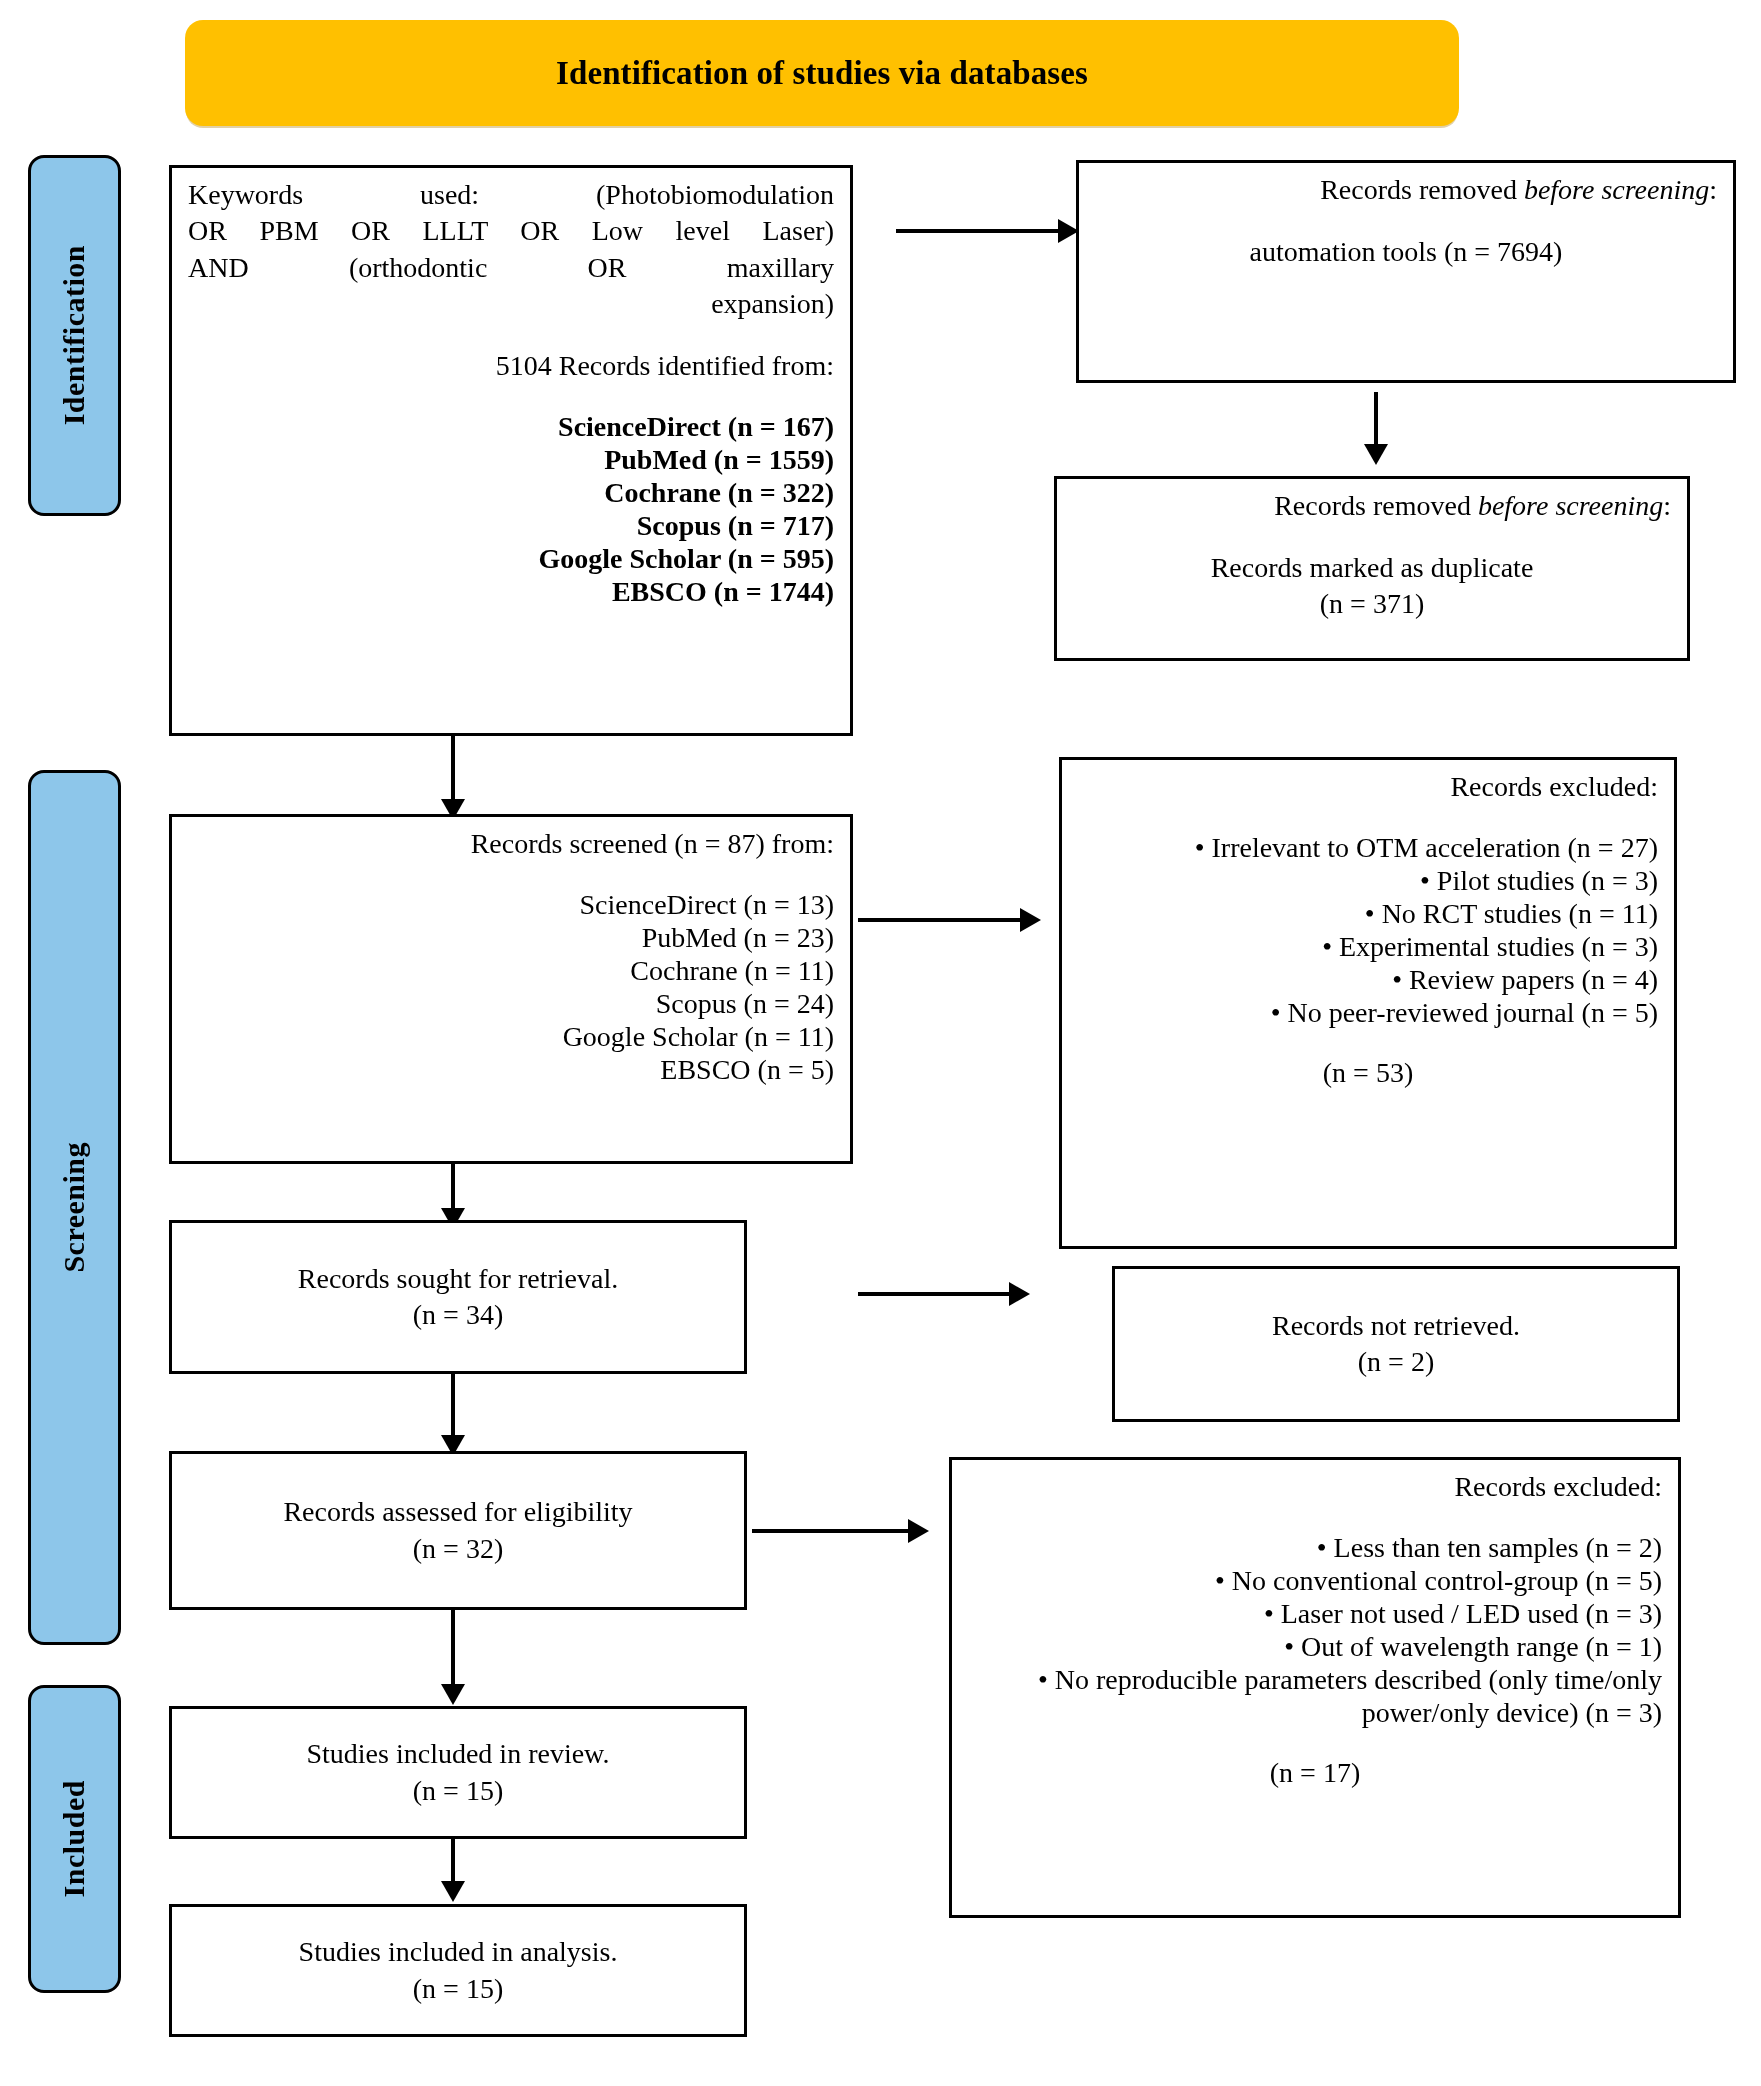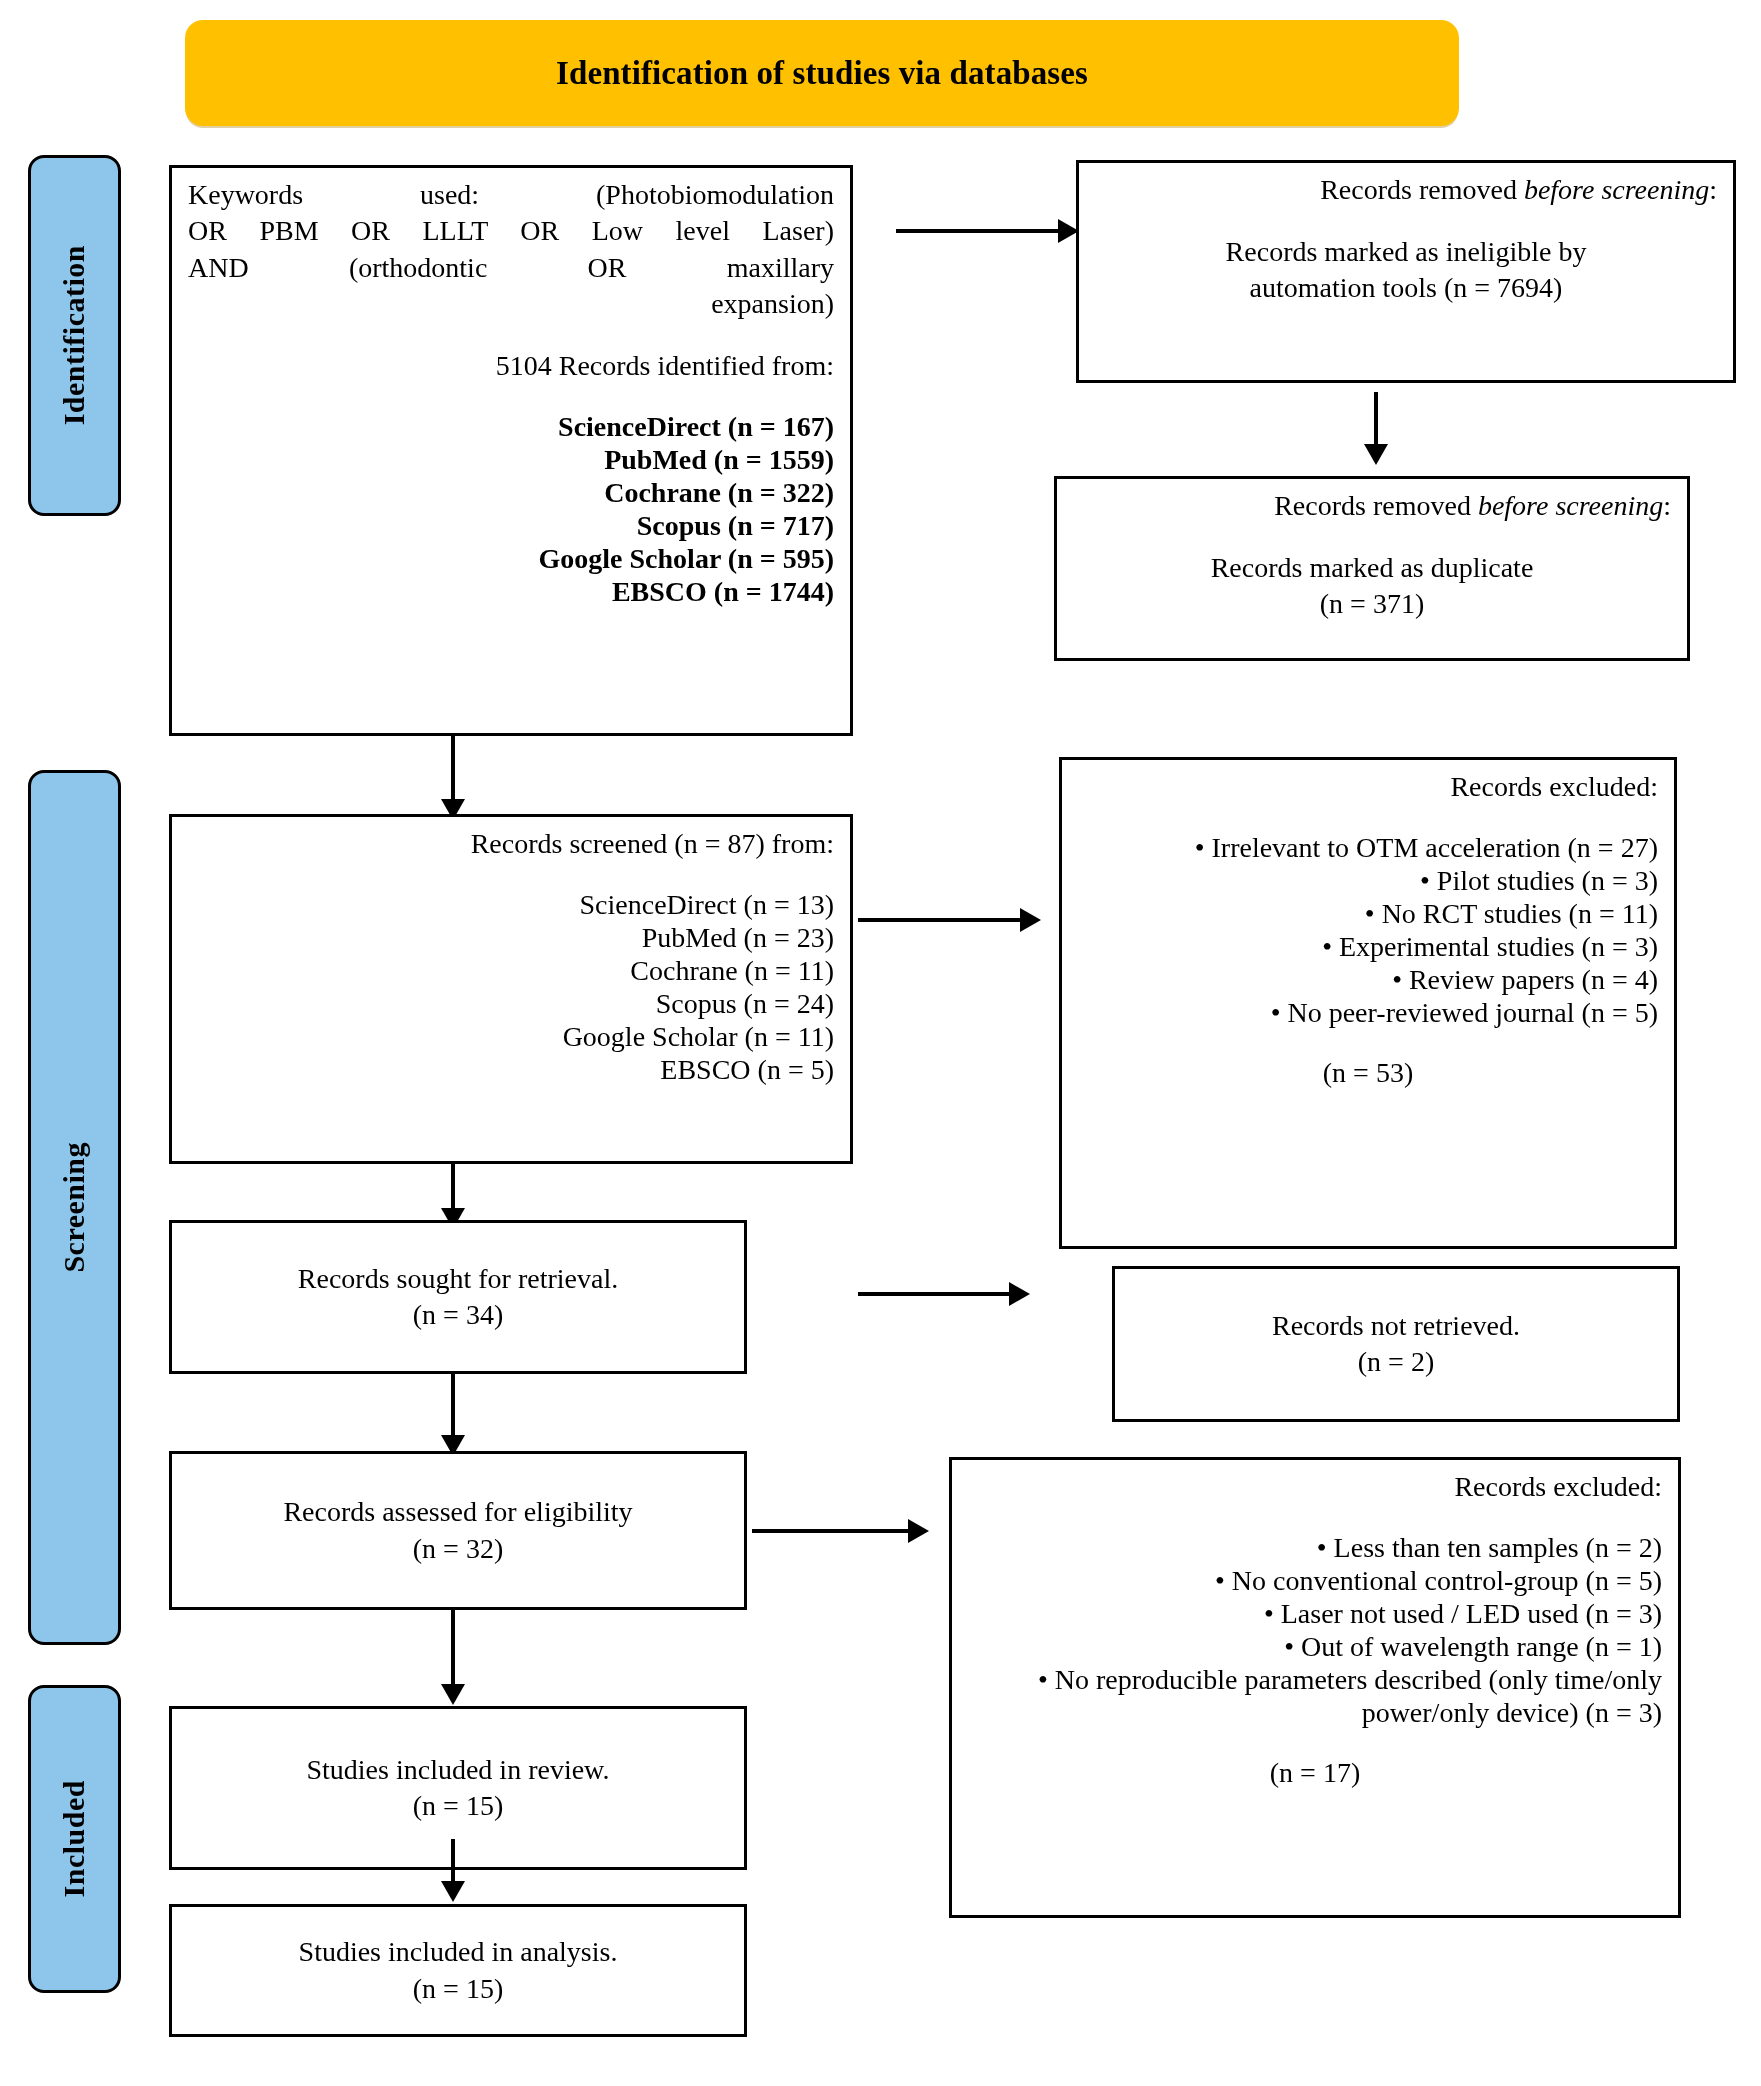--- a/index.html
+++ b/index.html
@@ -133,21 +133,20 @@
   </div>
 
   <div class="h-line" style="left:896px;top:229px;width:164px;"></div>
   <div class="arrow-r" style="left:1058px;top:219px;"></div>
 
   <div class="abs box" style="left:1076px;top:160px;width:660px;height:223px;">
     <p class="t lft">
       <span>Records removed </span><span class="ital">before screening</span><span>:</span>
     </p>
     <div class="gap-md"></div>
-    <p class="t ctr">Records marked as ineligible by</p>
     <p class="t ctr">automation tools (n = 7694)</p>
   </div>
 
   <div class="v-line" style="left:1374px;top:392px;height:57px;"></div>
   <div class="arrow-d" style="left:1364px;top:444px;"></div>
 
   <div class="abs box" style="left:1054px;top:476px;width:636px;height:185px;">
     <p class="t lft">
       <span>Records removed </span><span class="ital">before screening</span><span>:</span>
     </p>
@@ -230,21 +229,21 @@
       <p class="t lft tight">• Out of wavelength range (n = 1)</p>
       <p class="t lft tight">• No reproducible parameters described (only time/only power/only device) (n = 3)</p>
     </div>
     <div class="gap-md"></div>
     <p class="t ctr">(n = 17)</p>
   </div>
 
   <div class="v-line" style="left:451px;top:1610px;height:80px;"></div>
   <div class="arrow-d" style="left:441px;top:1684px;"></div>
 
-  <div class="abs box" style="left:169px;top:1706px;width:578px;height:164px;
+  <div class="abs box" style="left:169px;top:1706px;width:578px;height:133px;
               display:flex;flex-direction:column;align-items:center;justify-content:center;">
     <p class="t ctr">Studies included in review.</p>
     <p class="t ctr">(n = 15)</p>
   </div>
 
   <div class="v-line" style="left:451px;top:1839px;height:48px;"></div>
   <div class="arrow-d" style="left:441px;top:1881px;"></div>
 
   <div class="abs box" style="left:169px;top:1904px;width:578px;height:133px;
               display:flex;flex-direction:column;align-items:center;justify-content:center;">

